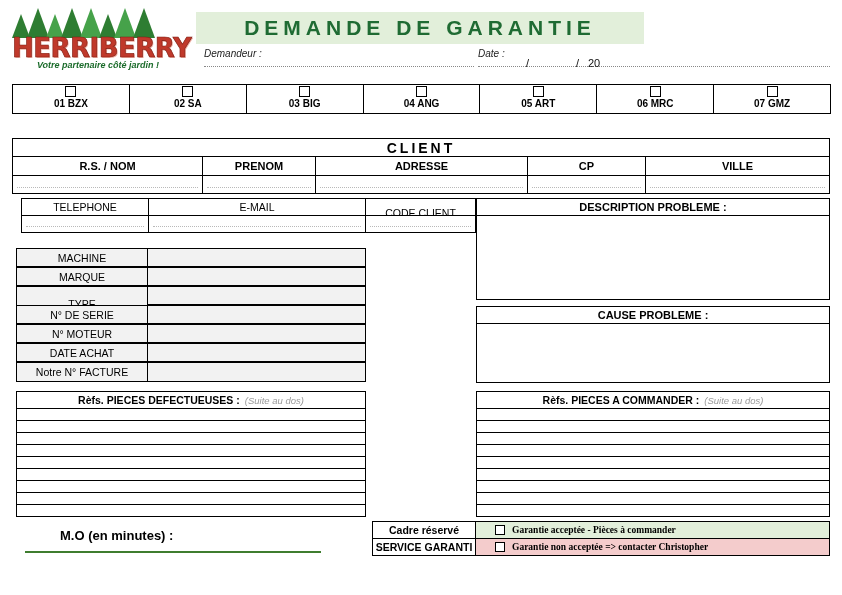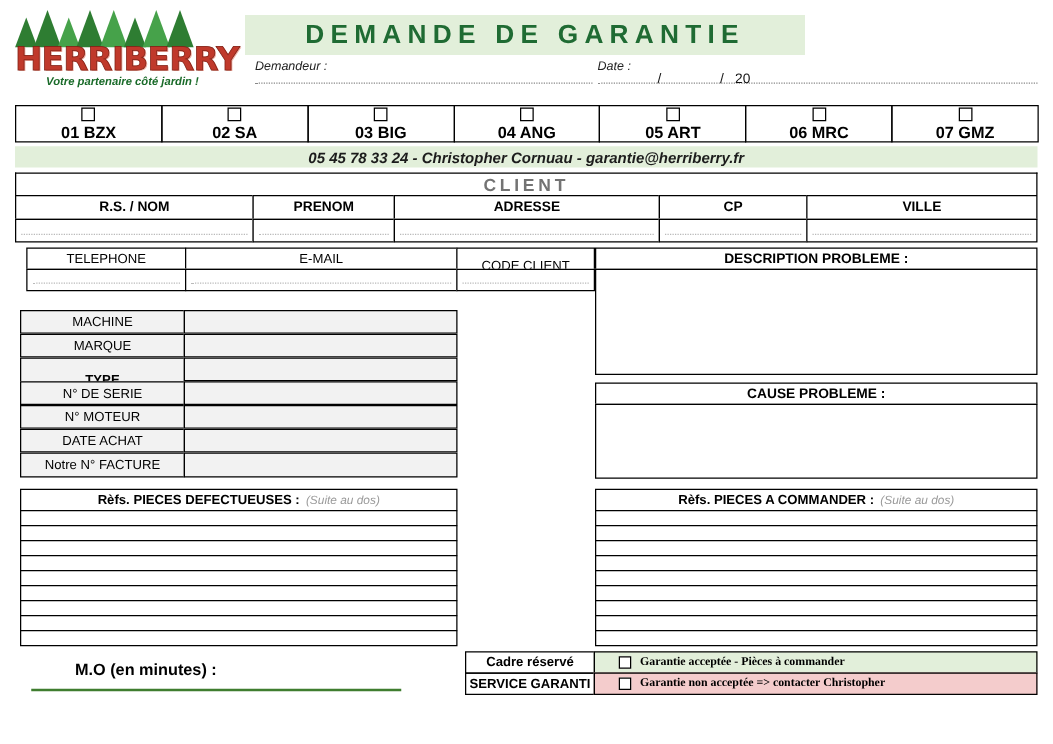--- a/index.html
+++ b/index.html
@@ -166,21 +166,21 @@
     justify-content: flex-start;
     padding-top: 1px;
   }
   .agency-check {
     width: 9px; height: 9px;
     border: 1px solid #000;
     background: #fff;
     margin-bottom: 1px;
   }
   .agency-label {
-    font-size: 13px;
+    font-size: 10px;
     font-weight: bold;
   }
 
   
   .contact-band {
     position: absolute;
     left: 12px; top: 117px;
     width: 818px; height: 17px;
     background: #e2efda;
     display: flex;
@@ -199,21 +199,21 @@
     width: 818px; height: 18px;
     box-sizing: border-box;
     border: 1px solid #000;
     border-bottom: none;
     display: flex;
     align-items: center;
     justify-content: center;
     font-size: 14px;
     font-weight: bold;
     letter-spacing: 3px;
-    color: #737373;
+    color: #000000;
     background: #fff;
   }
 
   .hdr { font-size: 11px; font-weight: bold; }
   .lbl { font-size: 10.5px; }
 
   
   .dotline {
     position: absolute;
     left: 4px; right: 4px;
@@ -350,21 +350,20 @@
     <div class="agency-cell">
       <div class="agency-check"></div>
       <div class="agency-label">06 MRC</div>
     </div>
     <div class="agency-cell">
       <div class="agency-check"></div>
       <div class="agency-label">07 GMZ</div>
     </div>
   </div>
 
-  <div class="contact-band">05 45 78 33 24 - Christopher Cornuau - garantie@herriberry.fr</div>
 
   <div class="client-title">CLIENT</div>
 
   <div class="cellbox ctr hdr" style="left:12px; top:156px; width:191px; height:20px;">R.S. / NOM</div>
   <div class="cellbox ctr hdr" style="left:202px; top:156px; width:114px; height:20px;">PRENOM</div>
   <div class="cellbox ctr hdr" style="left:315px; top:156px; width:213px; height:20px;">ADRESSE</div>
   <div class="cellbox ctr hdr" style="left:527px; top:156px; width:119px; height:20px;">CP</div>
   <div class="cellbox ctr hdr" style="left:645px; top:156px; width:185px; height:20px;">VILLE</div>
 
   <div class="cellbox" style="left:12px; top:175px; width:191px; height:19px;">
@@ -402,21 +401,21 @@
 
   <div class="cellbox ctr hdr" style="left:476px; top:306px; width:354px; height:18px;">CAUSE PROBLEME :</div>
   <div class="cellbox" style="left:476px; top:323px; width:354px; height:60px;"></div>
 
   <div class="cellbox ctr mach-label fill" style="left:16px; top:248px; width:132px; height:19px;">MACHINE</div>
   <div class="cellbox fill" style="left:147px; top:248px; width:219px; height:19px;"></div>
 
   <div class="cellbox ctr mach-label fill" style="left:16px; top:267px; width:132px; height:19px;">MARQUE</div>
   <div class="cellbox fill" style="left:147px; top:267px; width:219px; height:19px;"></div>
 
-  <div class="cellbox ctr mach-label fill" style="left:16px; top:286px; width:132px; height:35px;font-weight:bold;">TYPE</div>
+  <div class="cellbox ctr mach-label fill" style="left:16px; top:286px; width:132px; height:35px;">TYPE</div>
   <div class="cellbox fill" style="left:147px; top:286px; width:219px; height:19px;"></div>
 
   <div class="cellbox ctr mach-label fill" style="left:16px; top:305px; width:132px; height:19px;">N° DE SERIE</div>
   <div class="cellbox fill" style="left:147px; top:305px; width:219px; height:19px;"></div>
 
   <div class="cellbox ctr mach-label fill" style="left:16px; top:324px; width:132px; height:19px;">N° MOTEUR</div>
   <div class="cellbox fill" style="left:147px; top:324px; width:219px; height:19px;"></div>
 
   <div class="cellbox ctr mach-label fill" style="left:16px; top:343px; width:132px; height:19px;">DATE ACHAT</div>
   <div class="cellbox fill" style="left:147px; top:343px; width:219px; height:19px;"></div>

